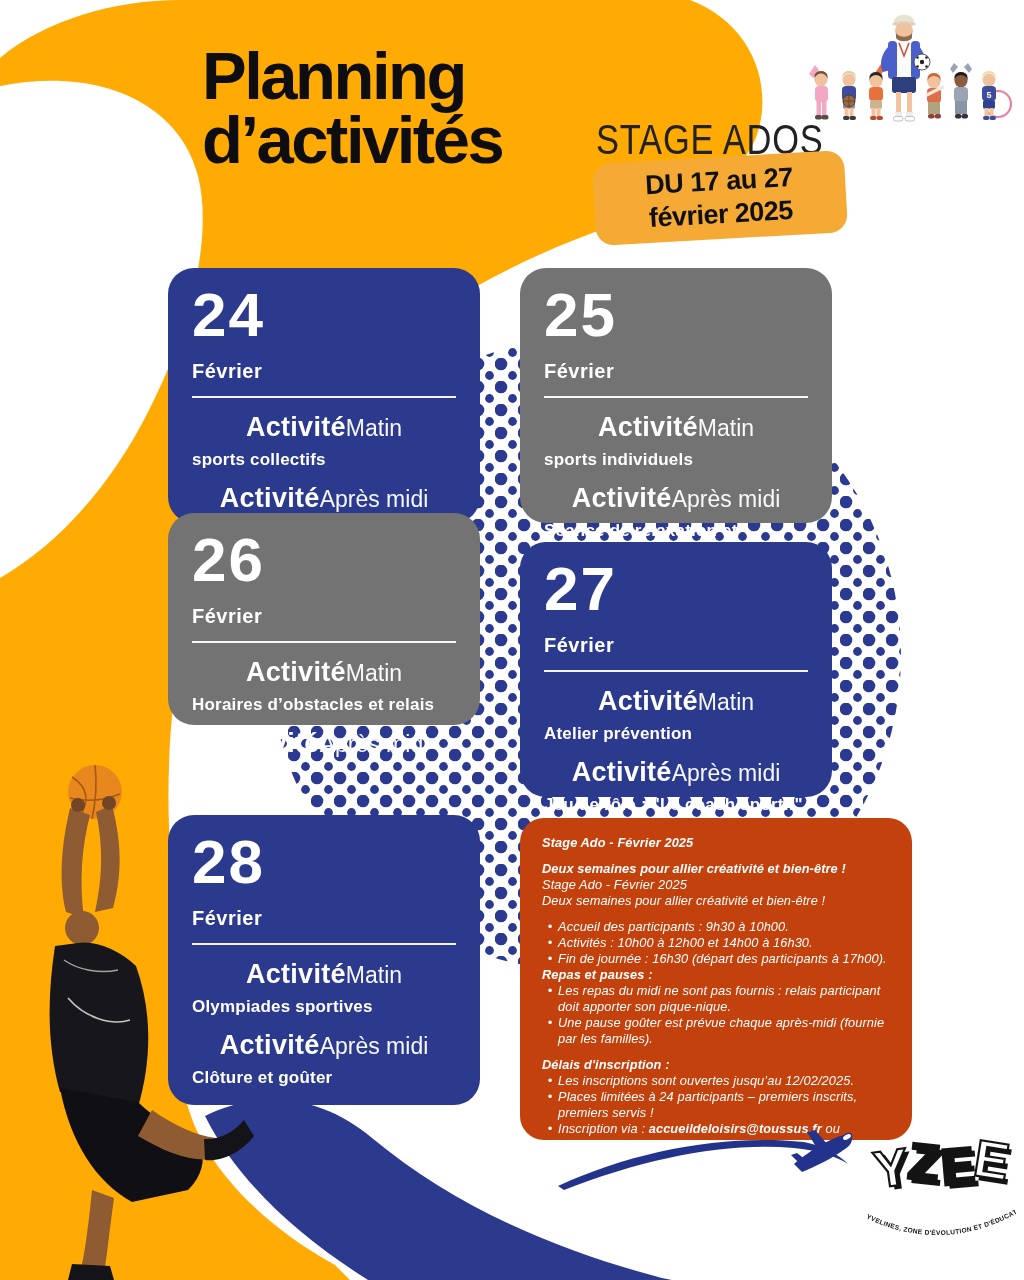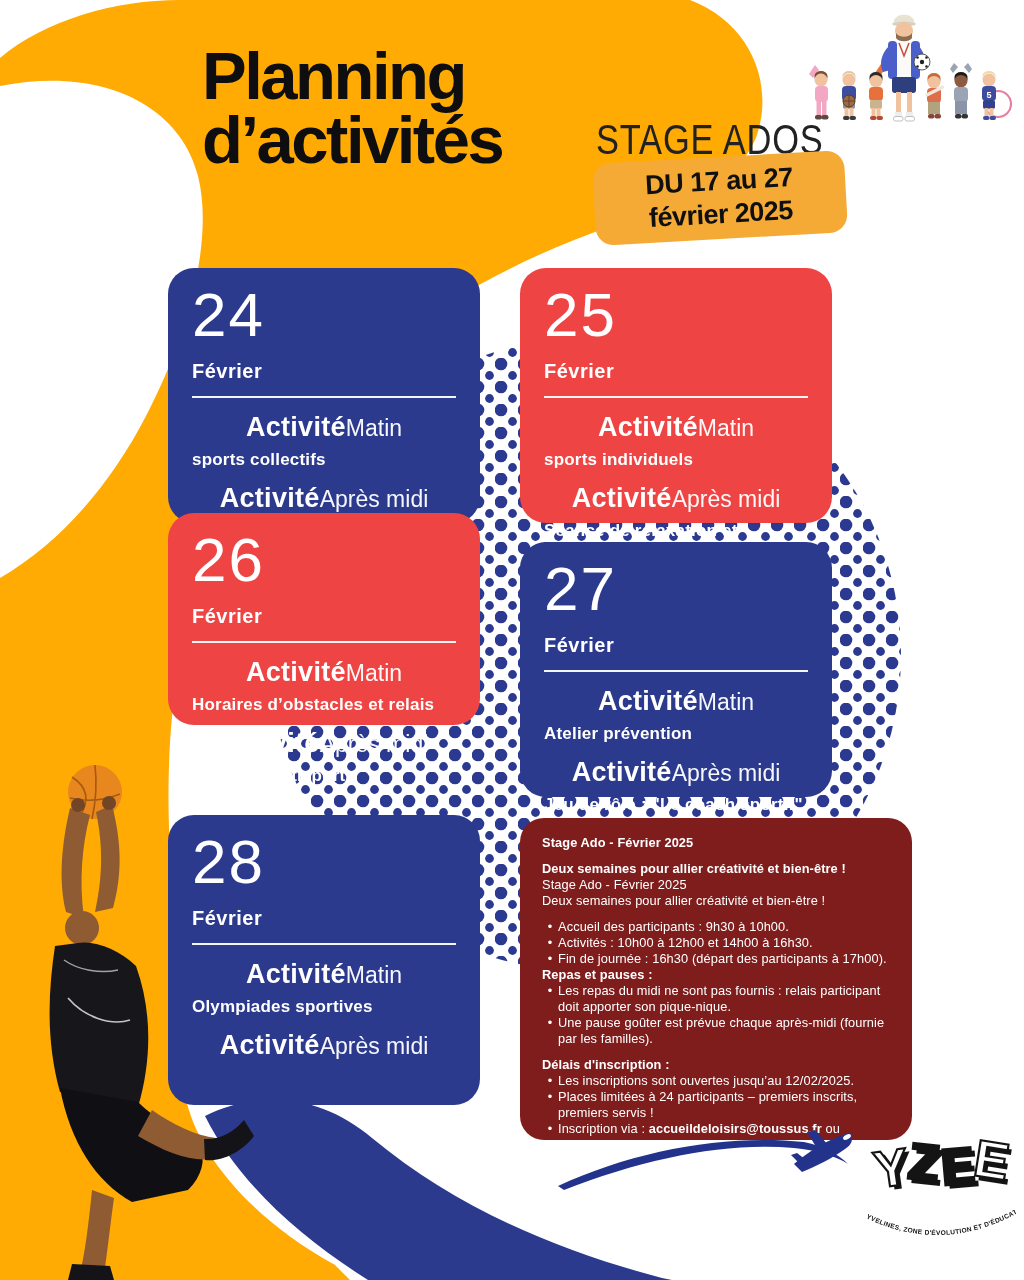--- a/index.html
+++ b/index.html
@@ -18,39 +18,39 @@
             white-space:nowrap;}
   .badge{left:594px;top:157px;width:252px;height:82px;background:#F5AA35;
          border-radius:18px;transform:rotate(-3.2deg);display:flex;flex-direction:column;
          align-items:center;justify-content:center;gap:2px;}
   .badge div{color:#101010;font-weight:800;font-size:27px;line-height:31px;letter-spacing:-0.5px;}
 
   
   .card{position:absolute;width:312px;border-radius:26px;color:#fff;
         padding:18px 24px 0 24px;box-sizing:border-box;z-index:3;}
   .card.blue{background:#2C3A8E;}
-  .card.red{background:#ef4444;}
-  .day{font-size:62px;font-weight:400;line-height:58px;letter-spacing:2px;}
+  .card.red{background:#737373;}
+  .day{font-size:62px;font-weight:700;line-height:58px;letter-spacing:2px;}
   .month{font-size:20px;font-weight:700;margin-top:16px;letter-spacing:.5px;}
   .rule{border:none;border-top:2px solid rgba(255,255,255,.95);margin:13px 0 14px 0;}
   .actrow{display:flex;justify-content:center;align-items:baseline;}
   .act{font-size:27px;font-weight:800;letter-spacing:.3px;}
   .when{font-size:23px;font-weight:400;opacity:.96;}
   .desc{font-size:17px;font-weight:700;margin:7px 0 13px 0;letter-spacing:.2px;}
 
   #card24{left:168px;top:268px;height:255px;}
   #card25{left:520px;top:268px;height:255px;}
   #card26{left:168px;top:513px;height:212px;}
   #card27{left:520px;top:542px;height:255px;}
   #card28{left:168px;top:815px;height:290px;}
 
   
-  .info{left:520px;top:818px;width:392px;height:322px;background:#7f1d1d;border-radius:24px;
+  .info{left:520px;top:818px;width:392px;height:322px;background:#c2410c;border-radius:24px;
         color:#fff;box-sizing:border-box;padding:17px 22px;z-index:3;
-        font-size:12.8px;line-height:16px;letter-spacing:.1px;}
+        font-size:12.8px;line-height:16px;letter-spacing:.1px;font-style:italic;}
   .info .b{font-weight:700;}
   .info .gap{height:10px;}
   .bullet{display:flex;}
   .bullet .dot{width:16px;flex:0 0 16px;text-align:center;}
   .bullet .txt{flex:1;}
 
   
   .townlogo{left:556px;top:1128px;width:306px;height:112px;z-index:4;}
   .townname{position:absolute;left:8px;top:62px;font-style:italic;font-weight:800;
             font-size:34px;color:#23338C;letter-spacing:-1px;white-space:nowrap;}
@@ -229,21 +229,20 @@
     <hr class="rule">
     <div class="actrow">
       <span class="act">Activité</span>
       <span class="when">Matin</span>
     </div>
     <div class="desc">Horaires d’obstacles et relais</div>
     <div class="actrow">
       <span class="act">Activité</span>
       <span class="when">Après midi</span>
     </div>
-    <div class="desc">Tournoi multisport</div>
   </div>
 
   <div id="card27" class="card blue">
     <div class="day">27</div>
     <div class="month">Février</div>
     <hr class="rule">
     <div class="actrow">
       <span class="act">Activité</span>
       <span class="when">Matin</span>
     </div>
@@ -261,20 +260,21 @@
     <hr class="rule">
     <div class="actrow">
       <span class="act">Activité</span>
       <span class="when">Matin</span>
     </div>
     <div class="desc">Olympiades sportives</div>
     <div class="actrow">
       <span class="act">Activité</span>
       <span class="when">Après midi</span>
     </div>
+    <div class="desc">Clôture et goûter</div>
   </div>
 
   <div class="abs info">
     <div class="b">Stage Ado - Février 2025</div>
     <div class="gap"></div>
     <div class="b">Deux semaines pour allier créativité et bien-être !</div>
     <div>Stage Ado - Février 2025</div>
     <div>Deux semaines pour allier créativité et bien-être !</div>
     <div class="gap"></div>
     <div class="bullet">

